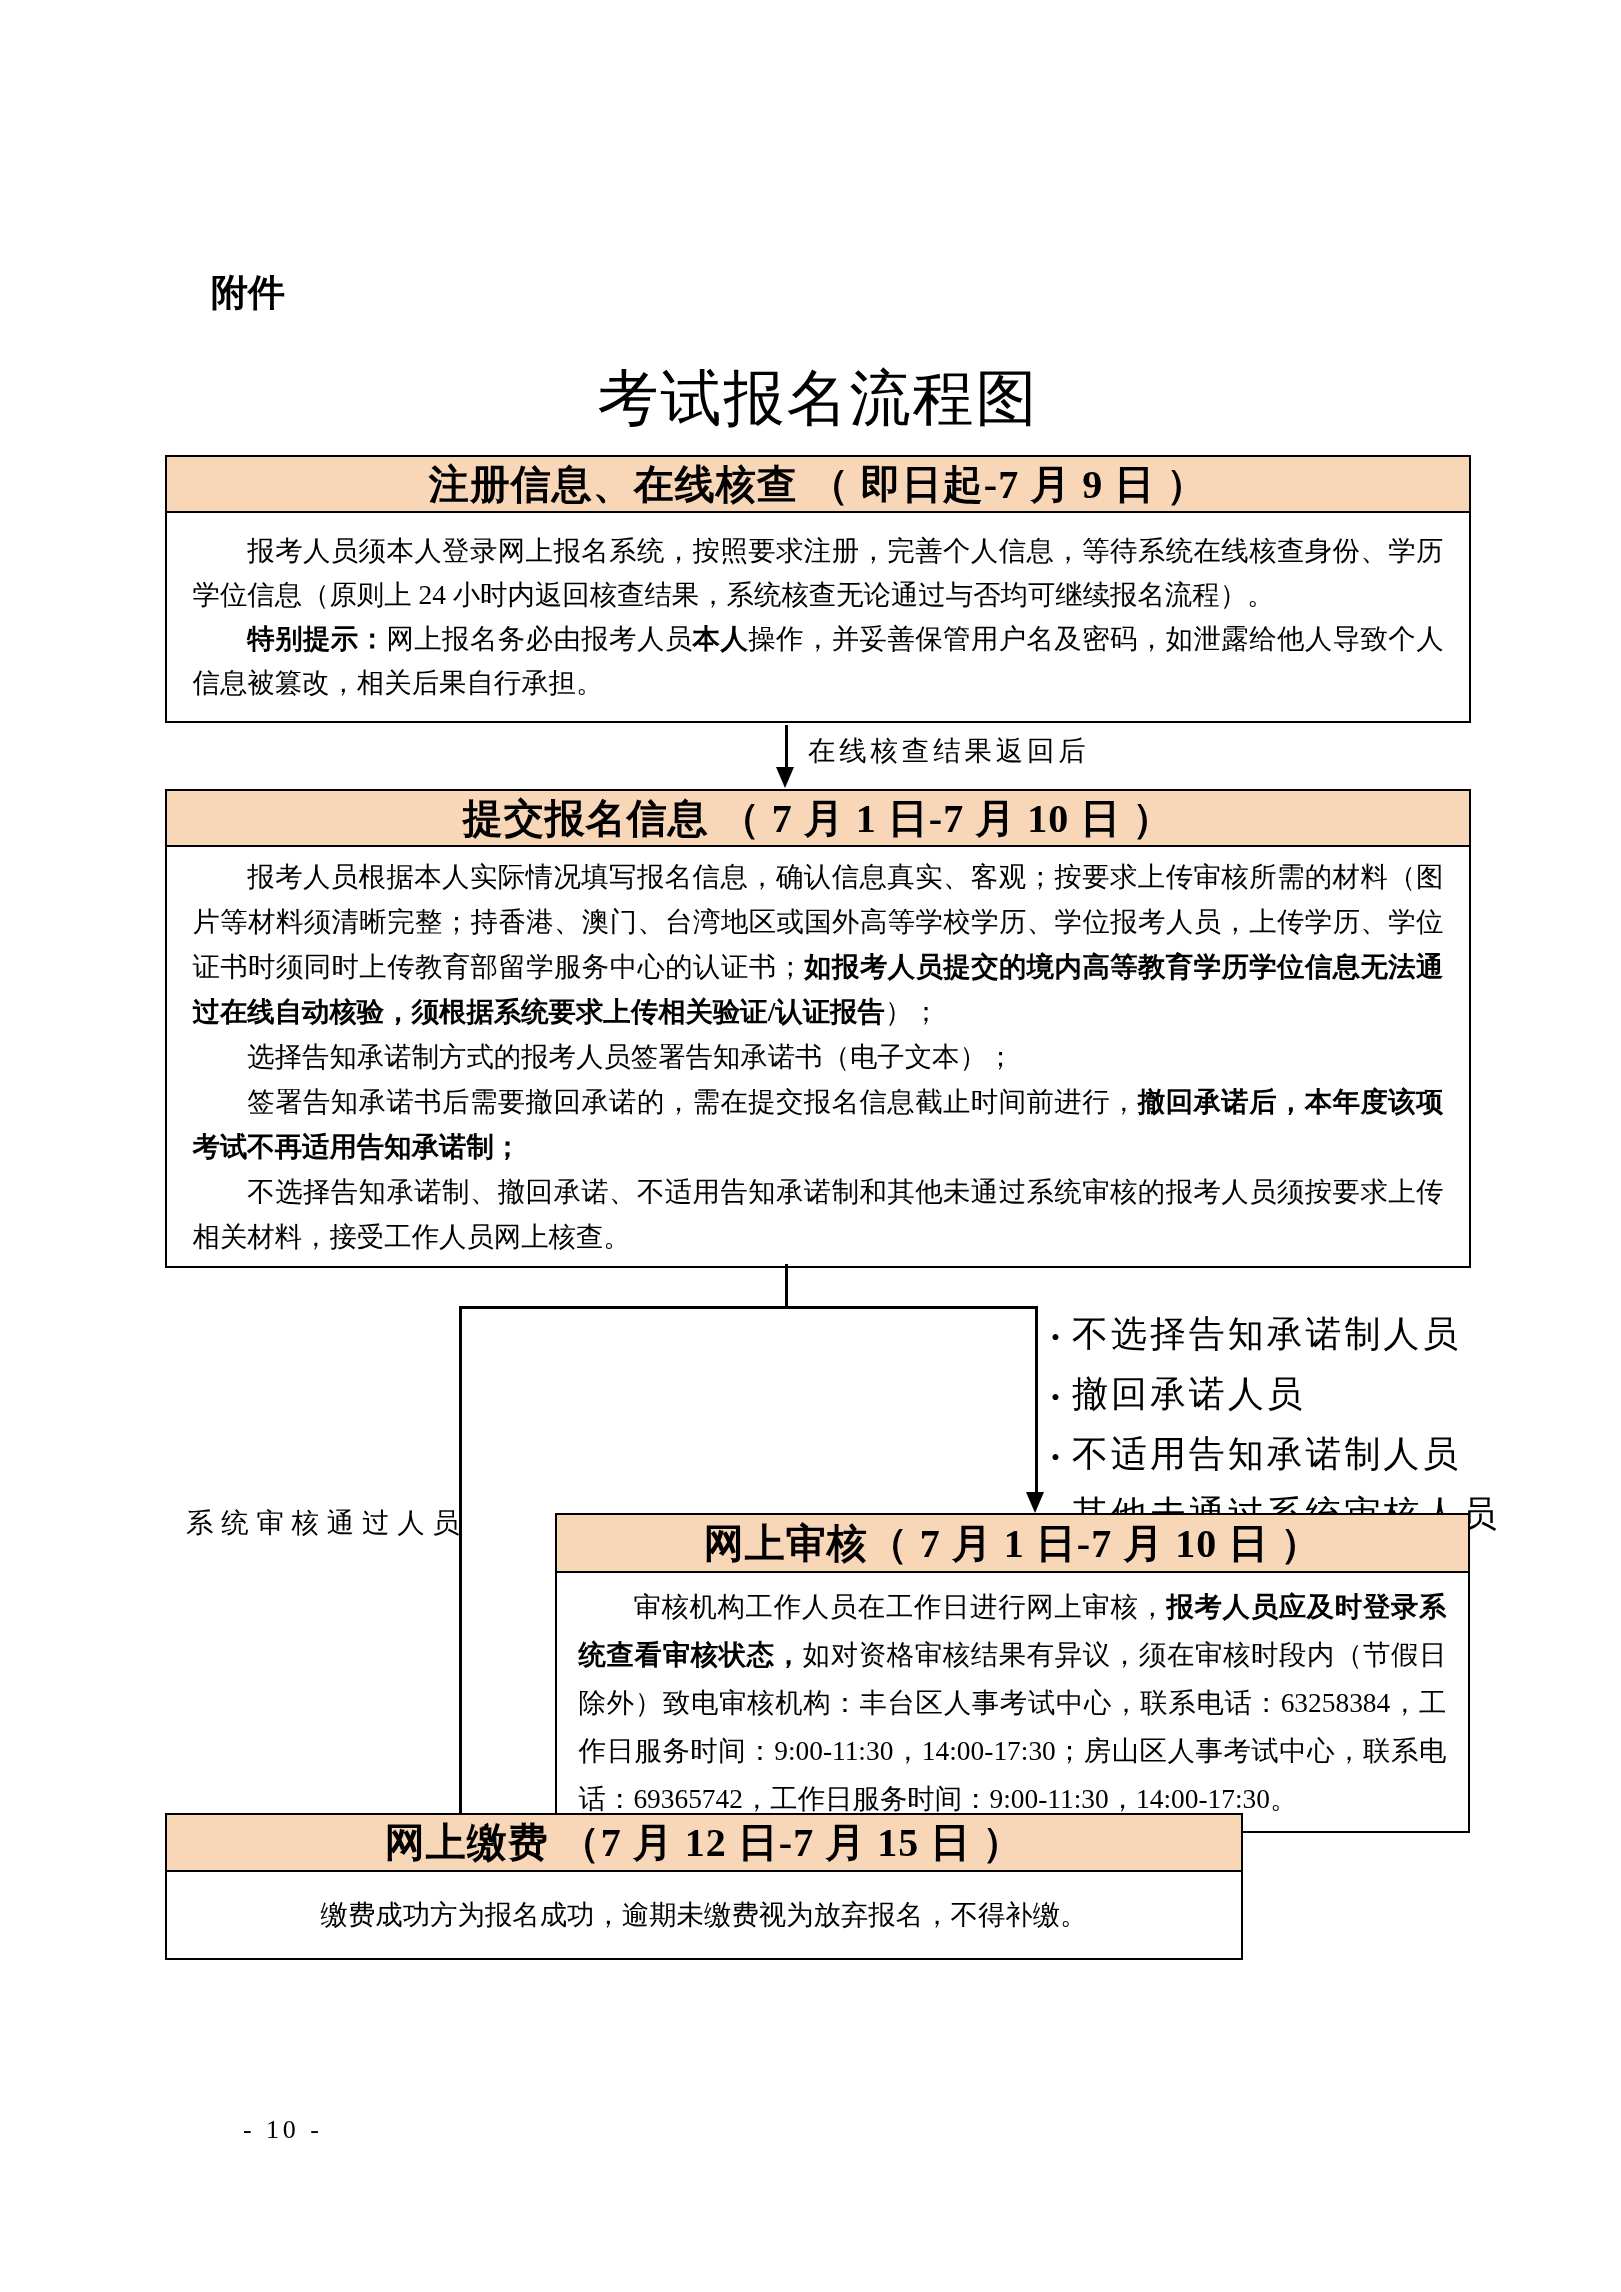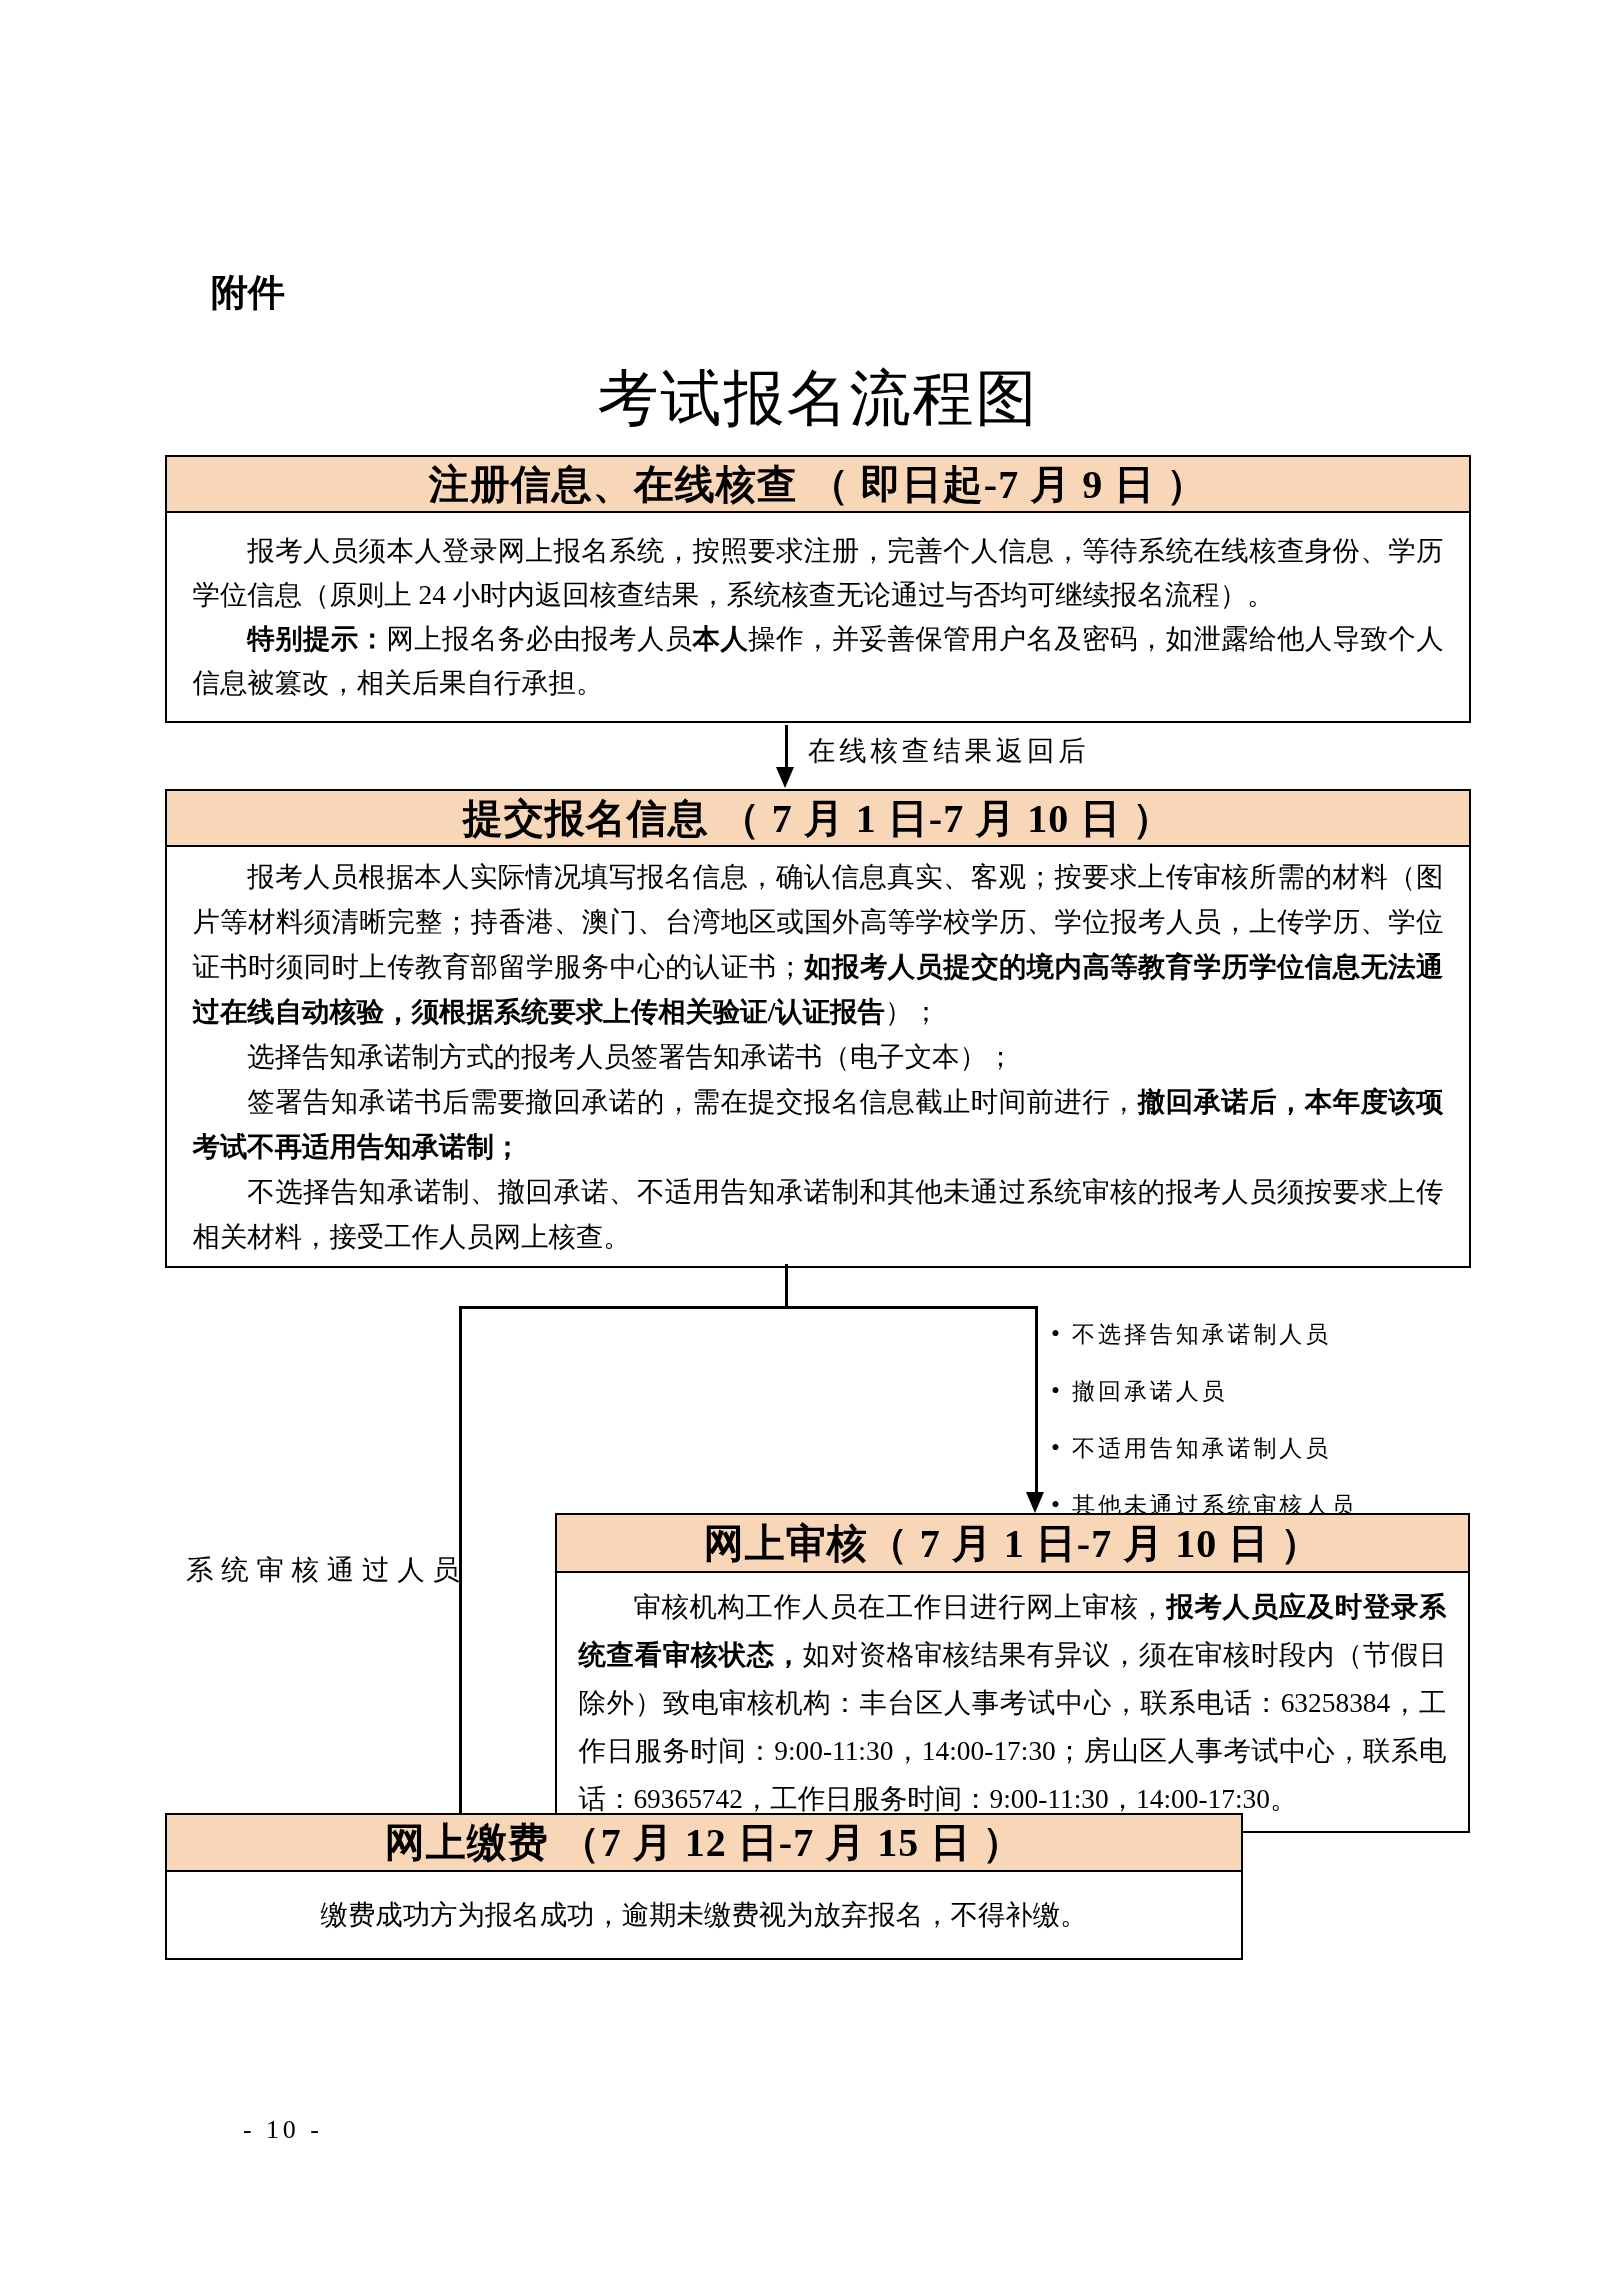--- a/index.html
+++ b/index.html
@@ -34,21 +34,21 @@
   .vline,.hline{background:#000;}
   .vline{width:2.9px;}
   .hline{height:2.9px;}
   .arrow-head{
     width:0;height:0;
     border-left:9.8px solid transparent;border-right:9.8px solid transparent;
     border-top:21.6px solid #000;
   }
   .conn-label{font-size:27.4px;letter-spacing:3.9px;white-space:nowrap;}
   
-  .bullet-list{font-size:23px;letter-spacing:2.9px;}
+  .bullet-list{font-size:36px;letter-spacing:2.9px;}
   .bullet-item{line-height:56px;white-space:nowrap;}
   .bullet-item::before{content:"• ";font-size:25.5px;}
   
   .page-number{font-size:26px;letter-spacing:3.9px;}
 </style>
 </head>
 <body>
 
 <div class="abs attachment" style="left:211px;top:273px;">附件</div>
 
@@ -82,21 +82,21 @@
 <div class="abs vline" style="left:1035px;top:1306px;height:188px;"></div>
 <div class="abs arrow-head" style="left:1026px;top:1492px;"></div>
 
 <div class="abs bullet-list" style="left:1051px;top:1306px;">
   <div class="bullet-item">不选择告知承诺制人员</div>
   <div class="bullet-item">撤回承诺人员</div>
   <div class="bullet-item">不适用告知承诺制人员</div>
   <div class="bullet-item">其他未通过系统审核人员</div>
 </div>
 
-<div class="abs conn-label" style="left:186px;top:1552px;letter-spacing:7.8px;">系统审核通过人员</div>
+<div class="abs conn-label" style="left:186px;top:1505px;letter-spacing:7.8px;">系统审核通过人员</div>
 
 <div class="abs step-box" style="left:555px;top:1513px;width:915px;">
   <div class="step-header" style="height: 56px; background: rgb(248, 214, 184);">网上审核（ 7 月 1 日-7 月 10 日 ）</div>
   <div class="step-body" style="min-height:235px;padding:9.8px 21.6px 7.8px 21.6px;line-height:48px;">
       <p><span>审核机构工作人员在工作日进行网上审核，</span><span style="font-weight: bold;">报考人员应及时登录系统查看审核状态，</span><span>如对资格审核结果有异议，须在审核时段内（节假日除外）致电审核机构：丰台区人事考试中心，联系电话：63258384，工作日服务时间：9:00-11:30，14:00-17:30；房山区人事考试中心，联系电话：69365742，工作日服务时间：9:00-11:30，14:00-17:30。</span></p>
     </div>
 </div>
 
 <div class="abs vline" style="left:1035px;top:1820px;height:41px;"></div>
 <div class="abs hline" style="left:459px;top:1858px;width:579px;"></div>

